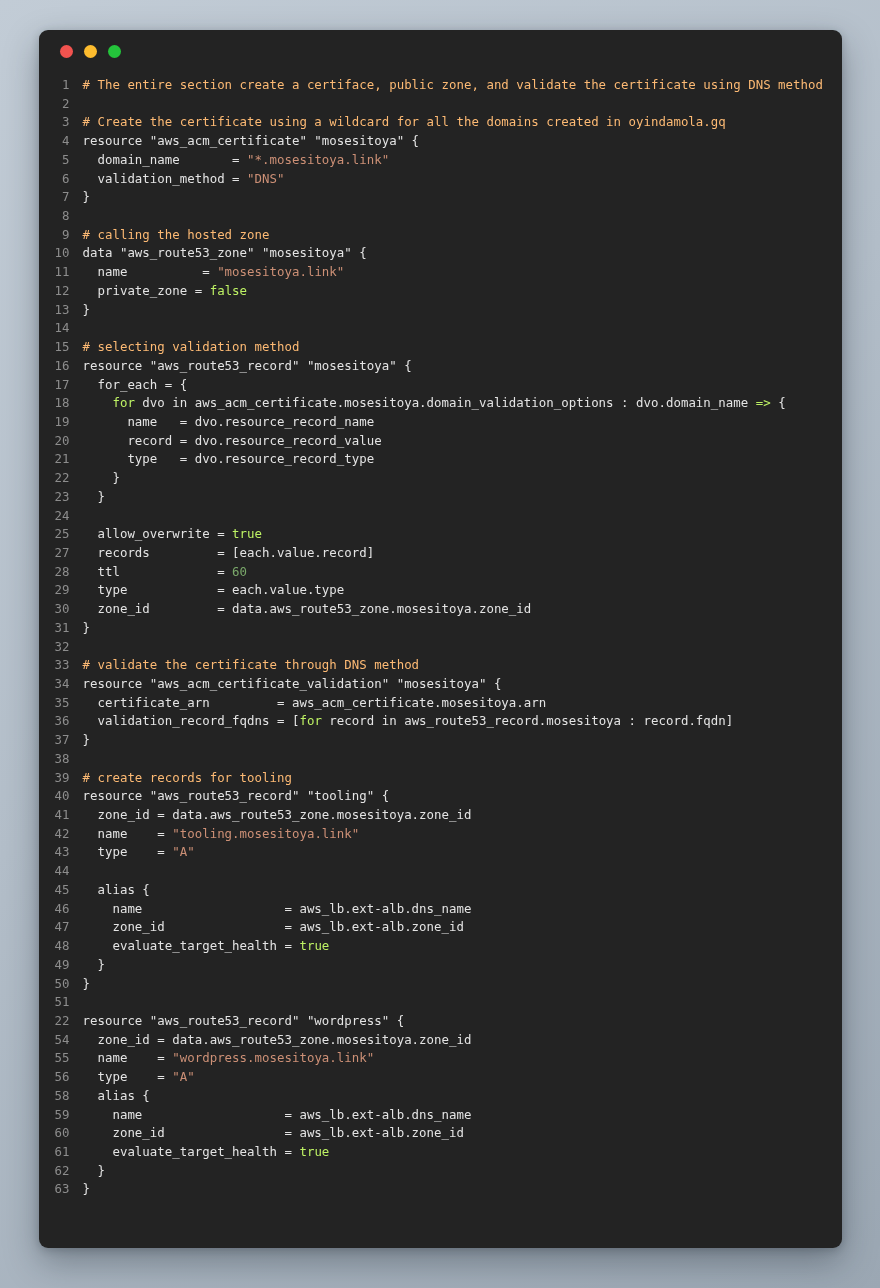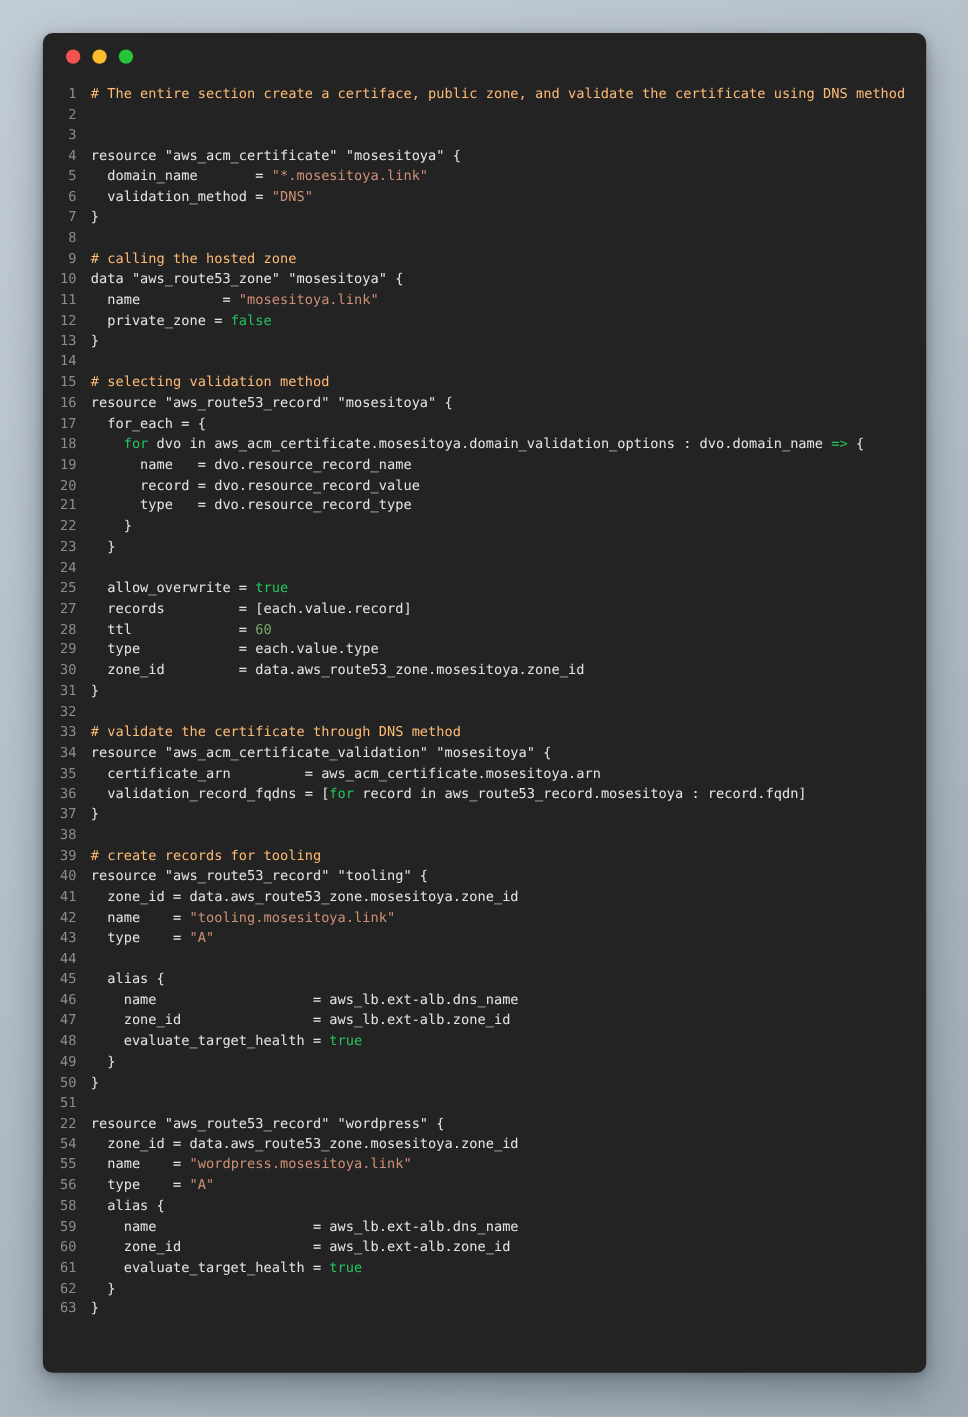--- a/index.html
+++ b/index.html
@@ -68,39 +68,39 @@
   }
   .lc {
     color: #e4e4e4;
     white-space: pre;
     letter-spacing: 0.02px;
   }
 
   
   .cmt { color: #fdba74; }
   .str { color: #cd9076; }
-  .kw  { color: #22c55e; }
+  .kw  { color: #bef264; }
   .num { color: #7aa86a; }
   .pln { color: #e4e4e4; }
 </style>
 </head>
 <body>
 
 <div id="code-window">
 
   <div id="titlebar">
     <span class="dot red"></span>
     <span class="dot yellow"></span>
     <span class="dot green"></span>
   </div>
 
   <div id="code-area">
       <div class="code-line"><span class="ln">1</span><span class="lc"><span class="cmt"># The entire section create a certiface, public zone, and validate the certificate using DNS method</span></span></div>
       <div class="code-line"><span class="ln">2</span><span class="lc"></span></div>
-      <div class="code-line"><span class="ln">3</span></div>
+      <div class="code-line"><span class="ln">3</span><span class="lc"><span class="cmt"># Create the certificate using a wildcard for all the domains created in oyindamola.gq</span></span></div>
       <div class="code-line"><span class="ln">4</span><span class="lc"><span class="pln">resource "aws_acm_certificate" "mosesitoya" {</span></span></div>
       <div class="code-line"><span class="ln">5</span><span class="lc"><span class="pln">  domain_name       = </span><span class="str">"*.mosesitoya.link"</span></span></div>
       <div class="code-line"><span class="ln">6</span><span class="lc"><span class="pln">  validation_method = </span><span class="str">"DNS"</span></span></div>
       <div class="code-line"><span class="ln">7</span><span class="lc"><span class="pln">}</span></span></div>
       <div class="code-line"><span class="ln">8</span><span class="lc"></span></div>
       <div class="code-line"><span class="ln">9</span><span class="lc"><span class="cmt"># calling the hosted zone</span></span></div>
       <div class="code-line"><span class="ln">10</span><span class="lc"><span class="pln">data "aws_route53_zone" "mosesitoya" {</span></span></div>
       <div class="code-line"><span class="ln">11</span><span class="lc"><span class="pln">  name          = </span><span class="str">"mosesitoya.link"</span></span></div>
       <div class="code-line"><span class="ln">12</span><span class="lc"><span class="pln">  private_zone = </span><span class="kw">false</span></span></div>
       <div class="code-line"><span class="ln">13</span><span class="lc"><span class="pln">}</span></span></div>

